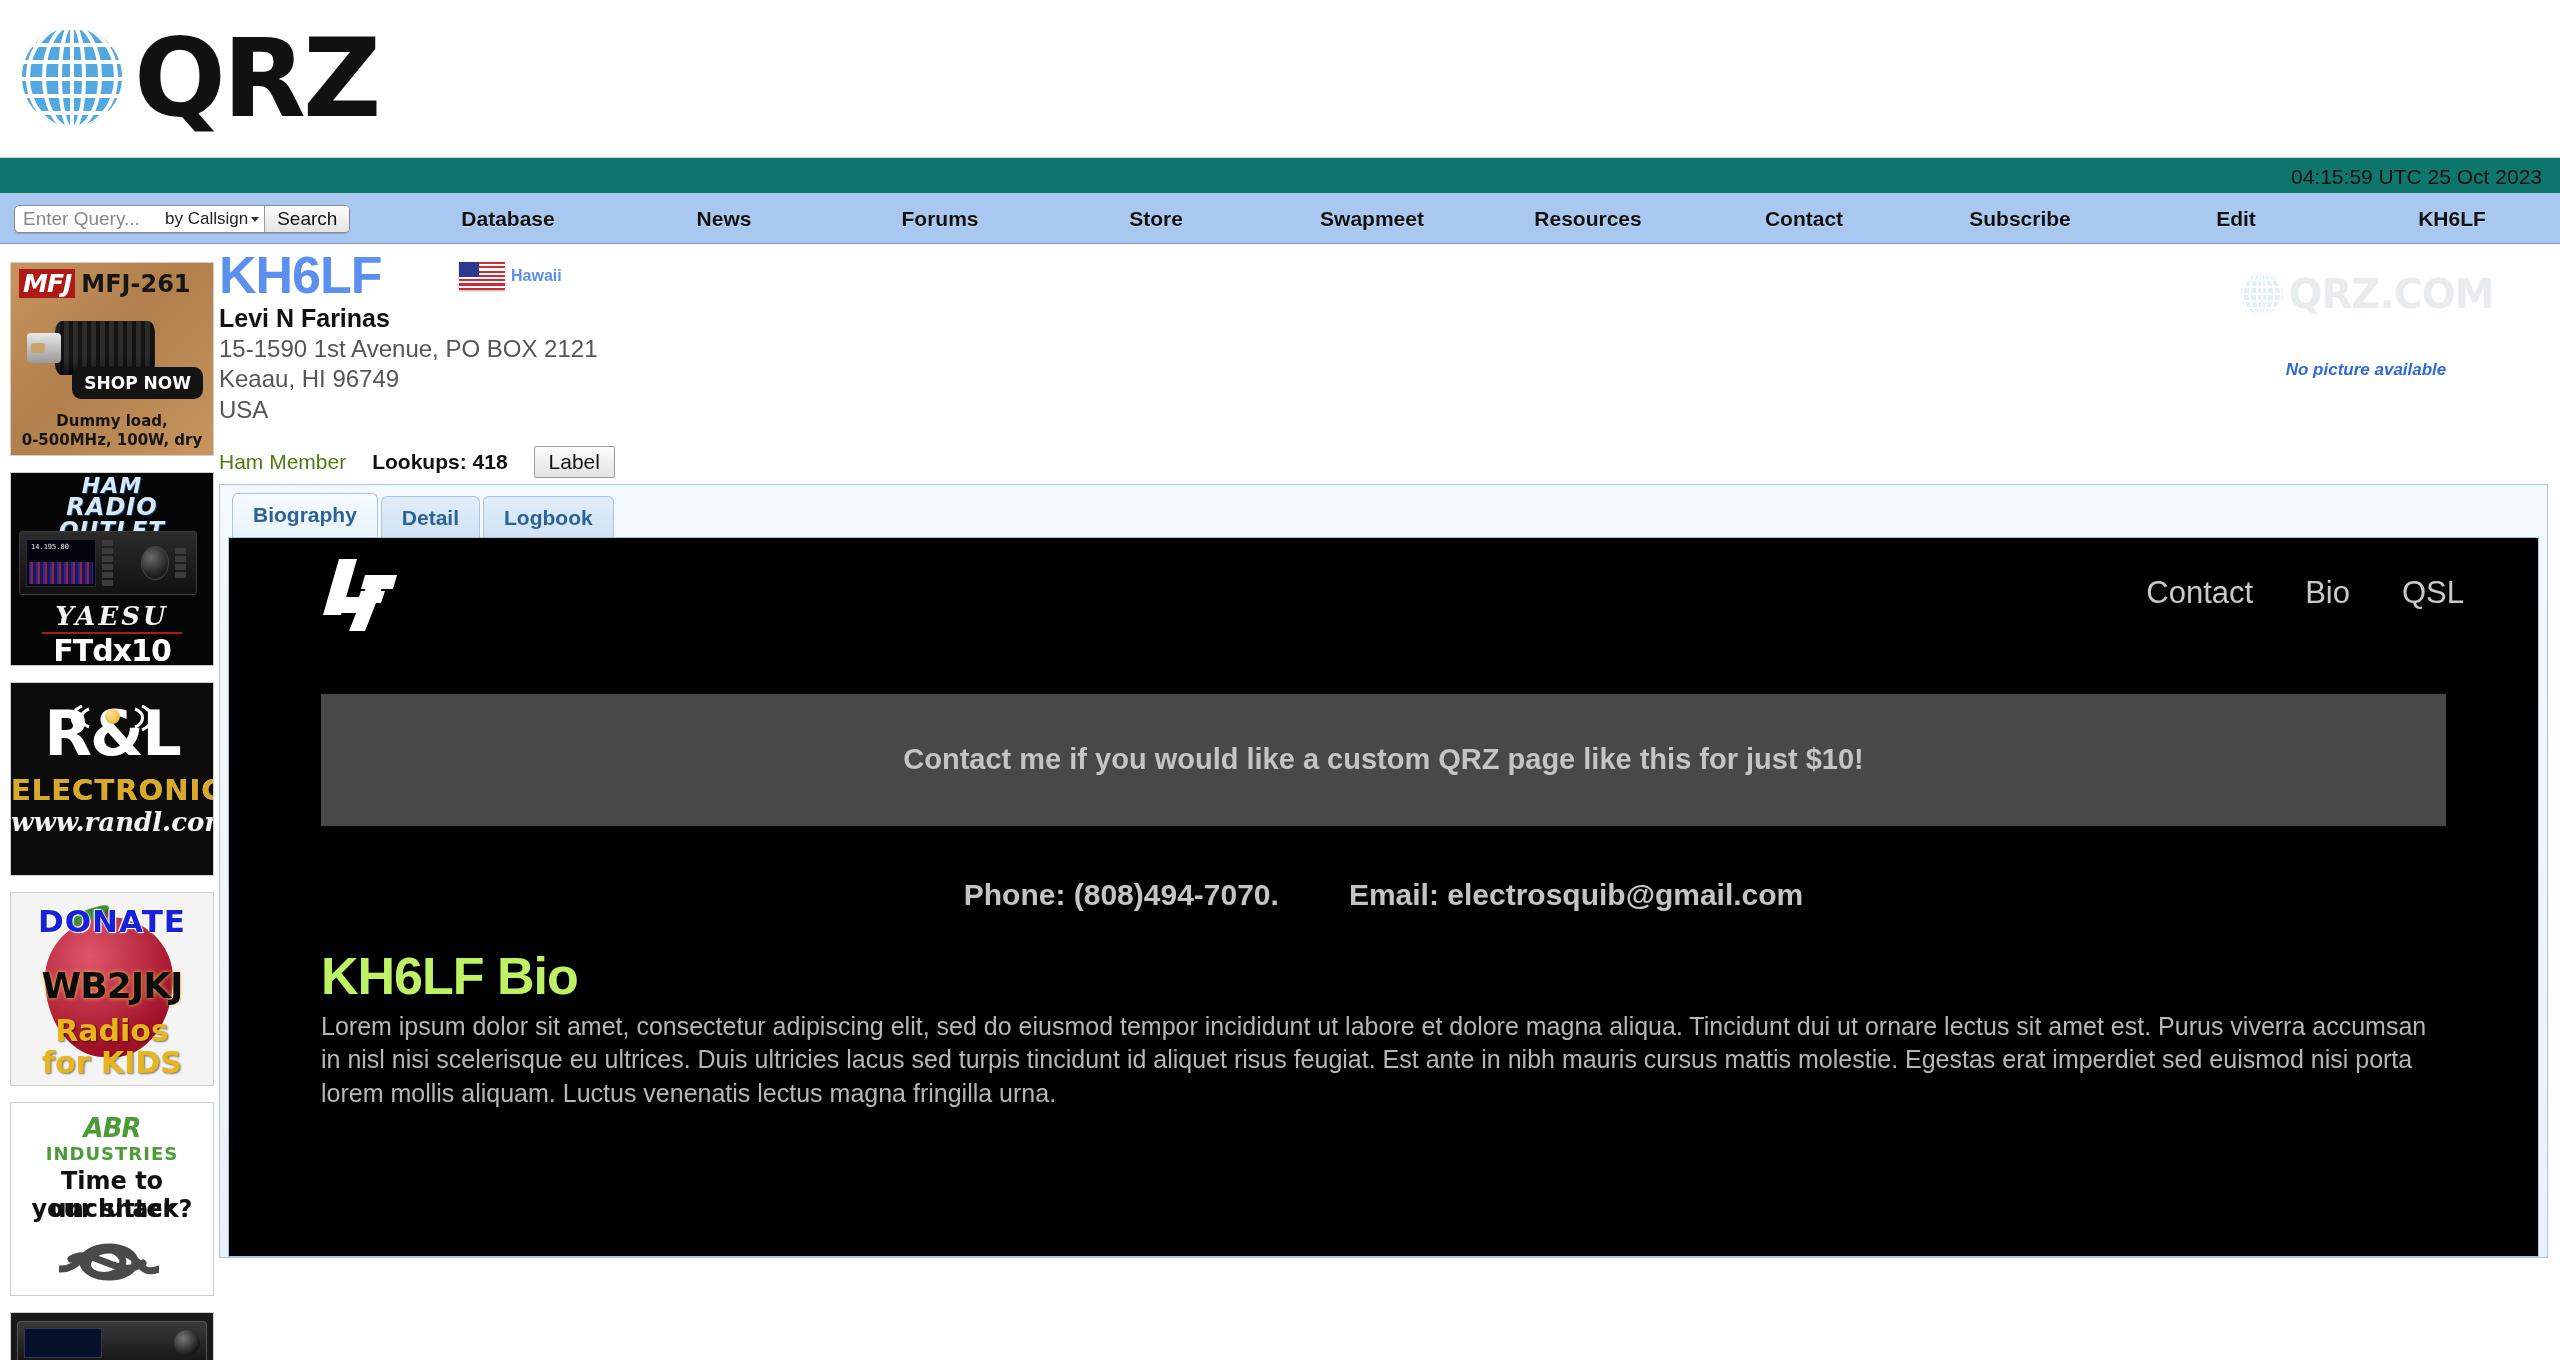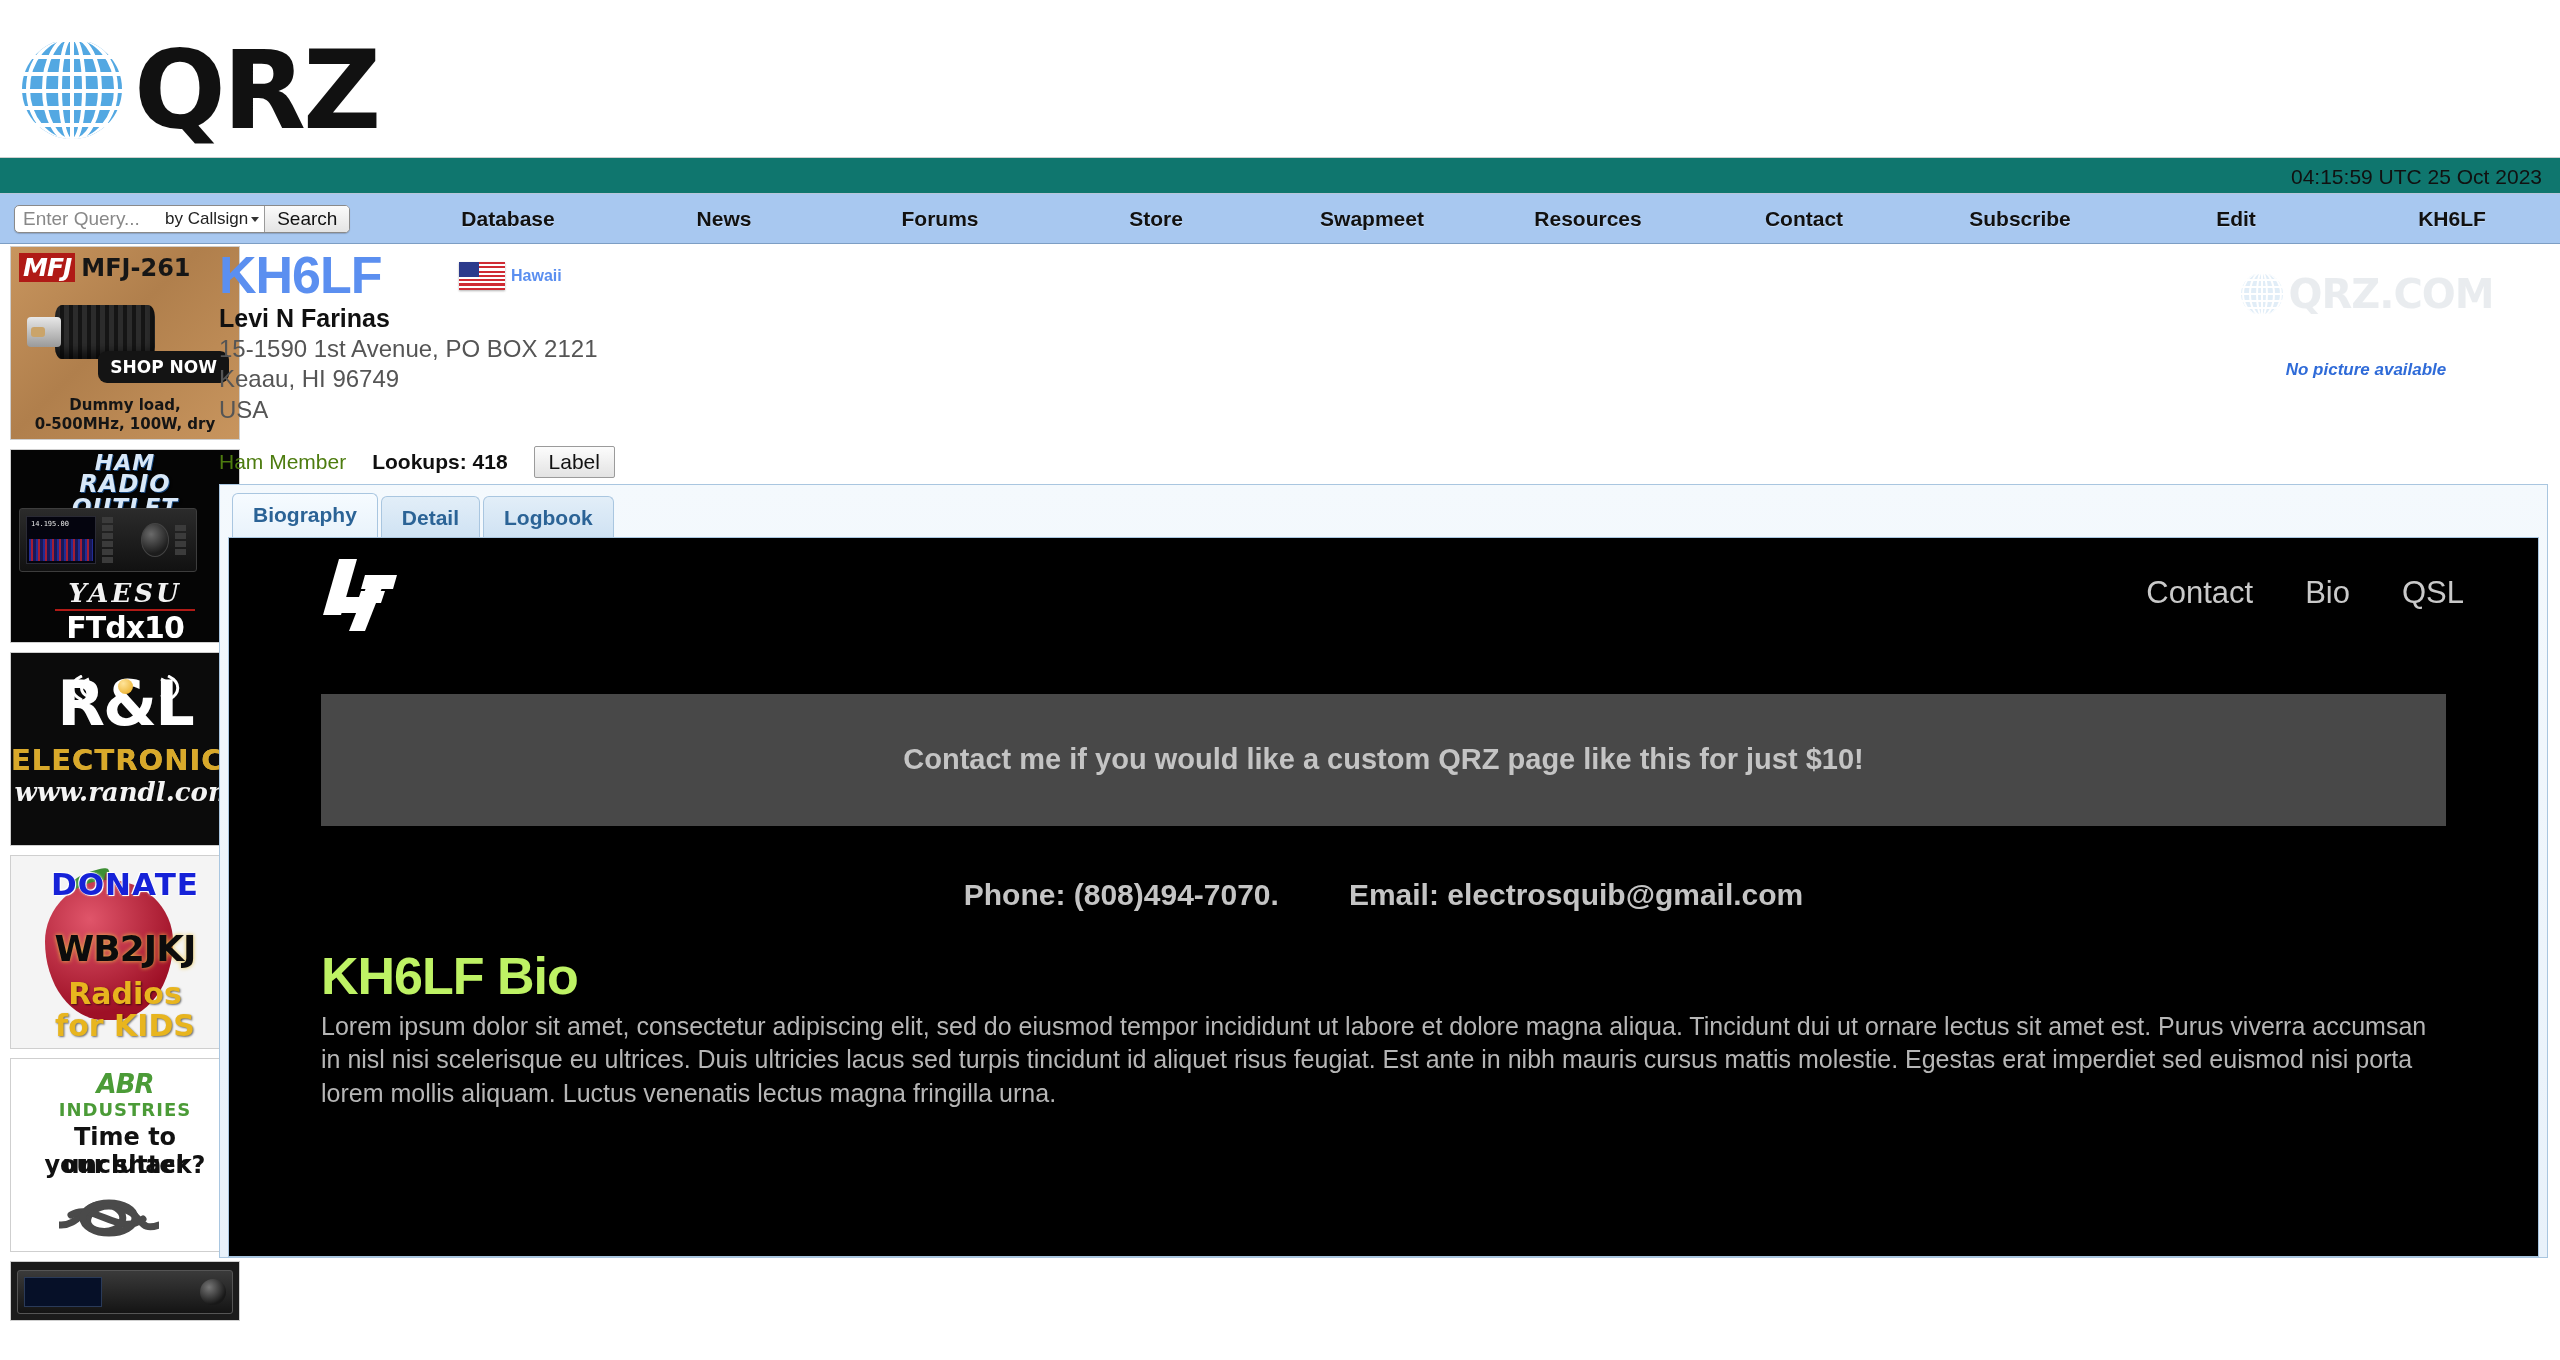--- a/index.html
+++ b/index.html
@@ -13,21 +13,21 @@
 
   
   .topbar {
     height: 158px;
     background: #ffffff;
     position: relative;
     border-bottom: 1px solid #cfcfcf;
   }
   .logo-wrap {
     position: absolute;
-    left: 14px; top: 20px;
+    left: 14px; top: 8px;
     display: flex; align-items: center;
     height: 138px;
   }
   .globe {
     width: 122px; height: 122px;
     position: relative;
     margin-right: 4px;
   }
   .globe svg { display:block; }
   .logo-text {
@@ -137,26 +137,27 @@
     display: flex;
     align-items: flex-start;
     height: calc(1360px - 158px - 36px - 50px);
   }
   .sidebar {
     width: 211px;
     flex: 0 0 211px;
     padding: 2px 0 0 10px;
   }
   .ad {
-    width: 230px;
+    width: 204px;
     height: 194px;
     margin-bottom: 9px;
     border: 1px solid #cfcfcf;
     position: relative;
     overflow: hidden;
+    margin-top: 16px;
   }
 
   
   .ad-mfj { background: linear-gradient(135deg,#c8955e 0%,#b07f4c 45%,#c8955e 100%); }
   .ad-mfj .mfj-top { position:absolute; top:6px; left:8px; display:flex; align-items:baseline; }
   .mfj-badge {
     background:#b01a16; color:#fff; font-weight:bold; font-size:25px;
     padding: 0px 4px; font-family:"DejaVu Sans", sans-serif; letter-spacing:-1px;
     font-style: italic;
   }

